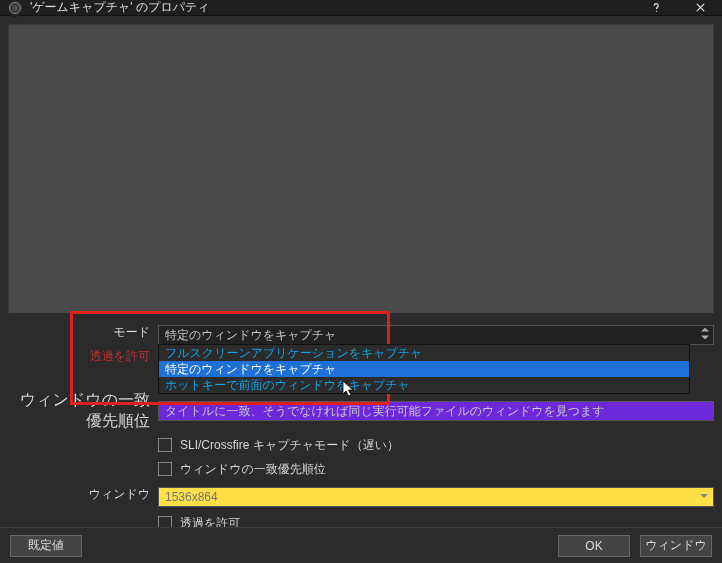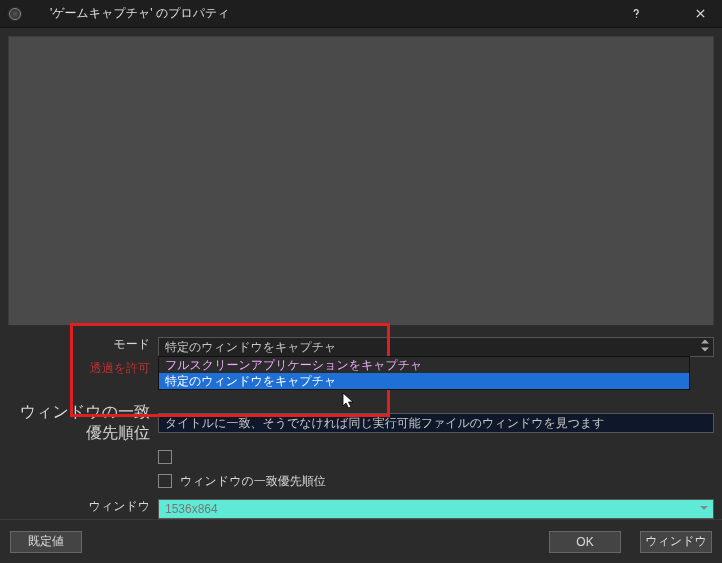--- a/index.html
+++ b/index.html
@@ -1,49 +1,49 @@
 <!DOCTYPE html>
 <html><head>
 <meta charset="utf-8">
 <style>
   * { box-sizing: border-box; margin: 0; padding: 0; }
   html, body { width: 722px; height: 563px; font-family: "Meiryo", "Yu Gothic", sans-serif; font-size: 12px; background: #2b2b2b; color: #d8d8d8; overflow: hidden; }
   
-  .titlebar { height: 28px; display: flex; align-items: center; background: #1e1e1e; border-bottom: 1px solid #111; gap: 20px; }
+  .titlebar { height: 16px; display: flex; align-items: center; background: #1e1e1e; border-bottom: 1px solid #111; }
   .titlebar .obs-icon { width: 18px; height: 18px; margin: 0 6px 0 6px; border-radius: 50%; background: radial-gradient(circle at 50% 50%, #555 0%, #222 60%, #000 100%); display: inline-block; position: relative; }
   .titlebar .obs-icon::after { content:""; position:absolute; inset:3px; border-radius:50%; border:1.5px solid #888; }
   .titlebar .title { flex: 1; color: #e0e0e0; }
   .titlebar .btn { width: 44px; height: 28px; display:flex; align-items:center; justify-content:center; color:#e8e8e8; }
   .titlebar .btn svg { width:11px; height:11px; }
   
   .client { padding: 8px; }
   .preview { height: 290px; background: #4a4a4a; border: 1px solid #3c3c3c; border-bottom: 1px solid #2f2f2f; }
   
   .form { margin-top: 10px; }
   .row { display:flex; min-height: 22px; margin-bottom: 2px; }
   .row .label { width: 150px; text-align: right; padding-right: 8px; color:#d8d8d8; }
   .row .label.hl { color: #c03030; }
   .row .ctrl { flex:1; position: relative; display:flex; align-items:center; }
   .chk { width:14px; height:14px; border:1px solid #888; background:#2b2b2b; display:inline-flex; align-items:center; justify-content:center; margin-right:8px; }
   .chk.checked::after { content:""; display:block; width:6px; height:3px; border-left:2px solid #d8d8d8; border-bottom:2px solid #d8d8d8; transform: rotate(-45deg) translate(0,-1px); }
   .select { flex:1; height:20px; background:#222; border:1px solid #555; display:flex; align-items:center; padding:0 6px; color:#c8c8c8; position:relative; }
-  .select.disabled { background:#5eead4; color:#777; }
+  .select.disabled { background:#fde047; color:#777; }
   .select .arrow { position:absolute; right:4px; top:50%; transform:translateY(-50%); }
-  .select.long { background:#0f172a; }
+  .select.long { background:#6d28d9; }
   
   .dropdown { position:absolute; left:150px; top: 20px; width: 532px; background:#2b2b2b; border:1px solid #111; z-index:10; }
-  .dropdown .opt { height:16px; padding:0 6px; line-height:16px; color:#f0abfc; white-space:nowrap; overflow:hidden; }
+  .dropdown .opt { height:16px; padding:0 6px; line-height:16px; color:#0ea5e9; white-space:nowrap; overflow:hidden; }
   .dropdown .opt.selected { background:#1e6fd6; color:#fff; }
   .cursor { position:absolute; width:14px; height:18px; pointer-events:none; }
   
   .redbox { position:absolute; border:3px solid #e02020; z-index:5; pointer-events:none; }
   
-  .footer { position:absolute; left:0; bottom:0; width:100%; height:44px; border-top:1px solid #3a3a3a; display:flex; align-items:center; padding:14px 10px; background:#2b2b2b; }
+  .footer { position:absolute; left:0; bottom:0; width:100%; height:36px; border-top:1px solid #3a3a3a; display:flex; align-items:center; padding:14px 10px; background:#2b2b2b; }
   .footer .spacer { flex:1; }
-  .pushbtn { min-width:72px; height:22px; background:#444; border:1px solid #666; color:#dcdcdc; margin-left:19px; display:inline-flex; align-items:center; justify-content:center; }
+  .pushbtn { min-width:72px; height:22px; background:#444; border:1px solid #666; color:#dcdcdc; margin-left:10px; display:inline-flex; align-items:center; justify-content:center; }
   .pushbtn:first-child { margin-left:0; }
   
   .form-wrap { position:relative; }
 </style>
 </head>
 <body>
 
 <div class="titlebar">
   <span class="obs-icon"></span>
   <span class="title">'ゲームキャプチャ' のプロパティ</span>
@@ -76,20 +76,21 @@
             <svg width="8" height="12" viewBox="0 0 8 12" fill="#aaa">
                 <path d="M4 0 L8 4 L0 4 Z M4 12 L0 8 L8 8 Z"></path>
               </svg>
           </span>
         </div>
       </div>
 
       <div class="dropdown">
         <div class="opt">フルスクリーンアプリケーションをキャプチャ</div>
         <div class="opt selected">特定のウィンドウをキャプチャ</div>
+        <div class="opt">ホットキーで前面のウィンドウをキャプチャ</div>
         <svg class="cursor" style="left:183px; top:35px;" viewBox="0 0 14 18">
           <path d="M1 1 L1 14 L4 11 L6.5 16 L9 15 L6.5 10 L11 10 Z" fill="#fff" stroke="#000" stroke-width="0.8"></path>
         </svg>
       </div>
     </div>
 
     <div class="row">
       <div class="label hl">透過を許可</div>
       <div class="ctrl"></div>
     </div>
@@ -102,20 +103,21 @@
         <div class="select long">
           <span>タイトルに一致、そうでなければ同じ実行可能ファイルのウィンドウを見つます</span>
         </div>
       </div>
     </div>
 
     <div class="row">
       <div class="label"></div>
       <div class="ctrl">
         <span class="chk"></span>
+        <span>SLI/Crossfire キャプチャモード（遅い）</span>
       </div>
     </div>
 
     <div class="row">
       <div class="label"></div>
       <div class="ctrl">
         <span class="chk"></span>
         <span>ウィンドウの一致優先順位</span>
       </div>
     </div>

